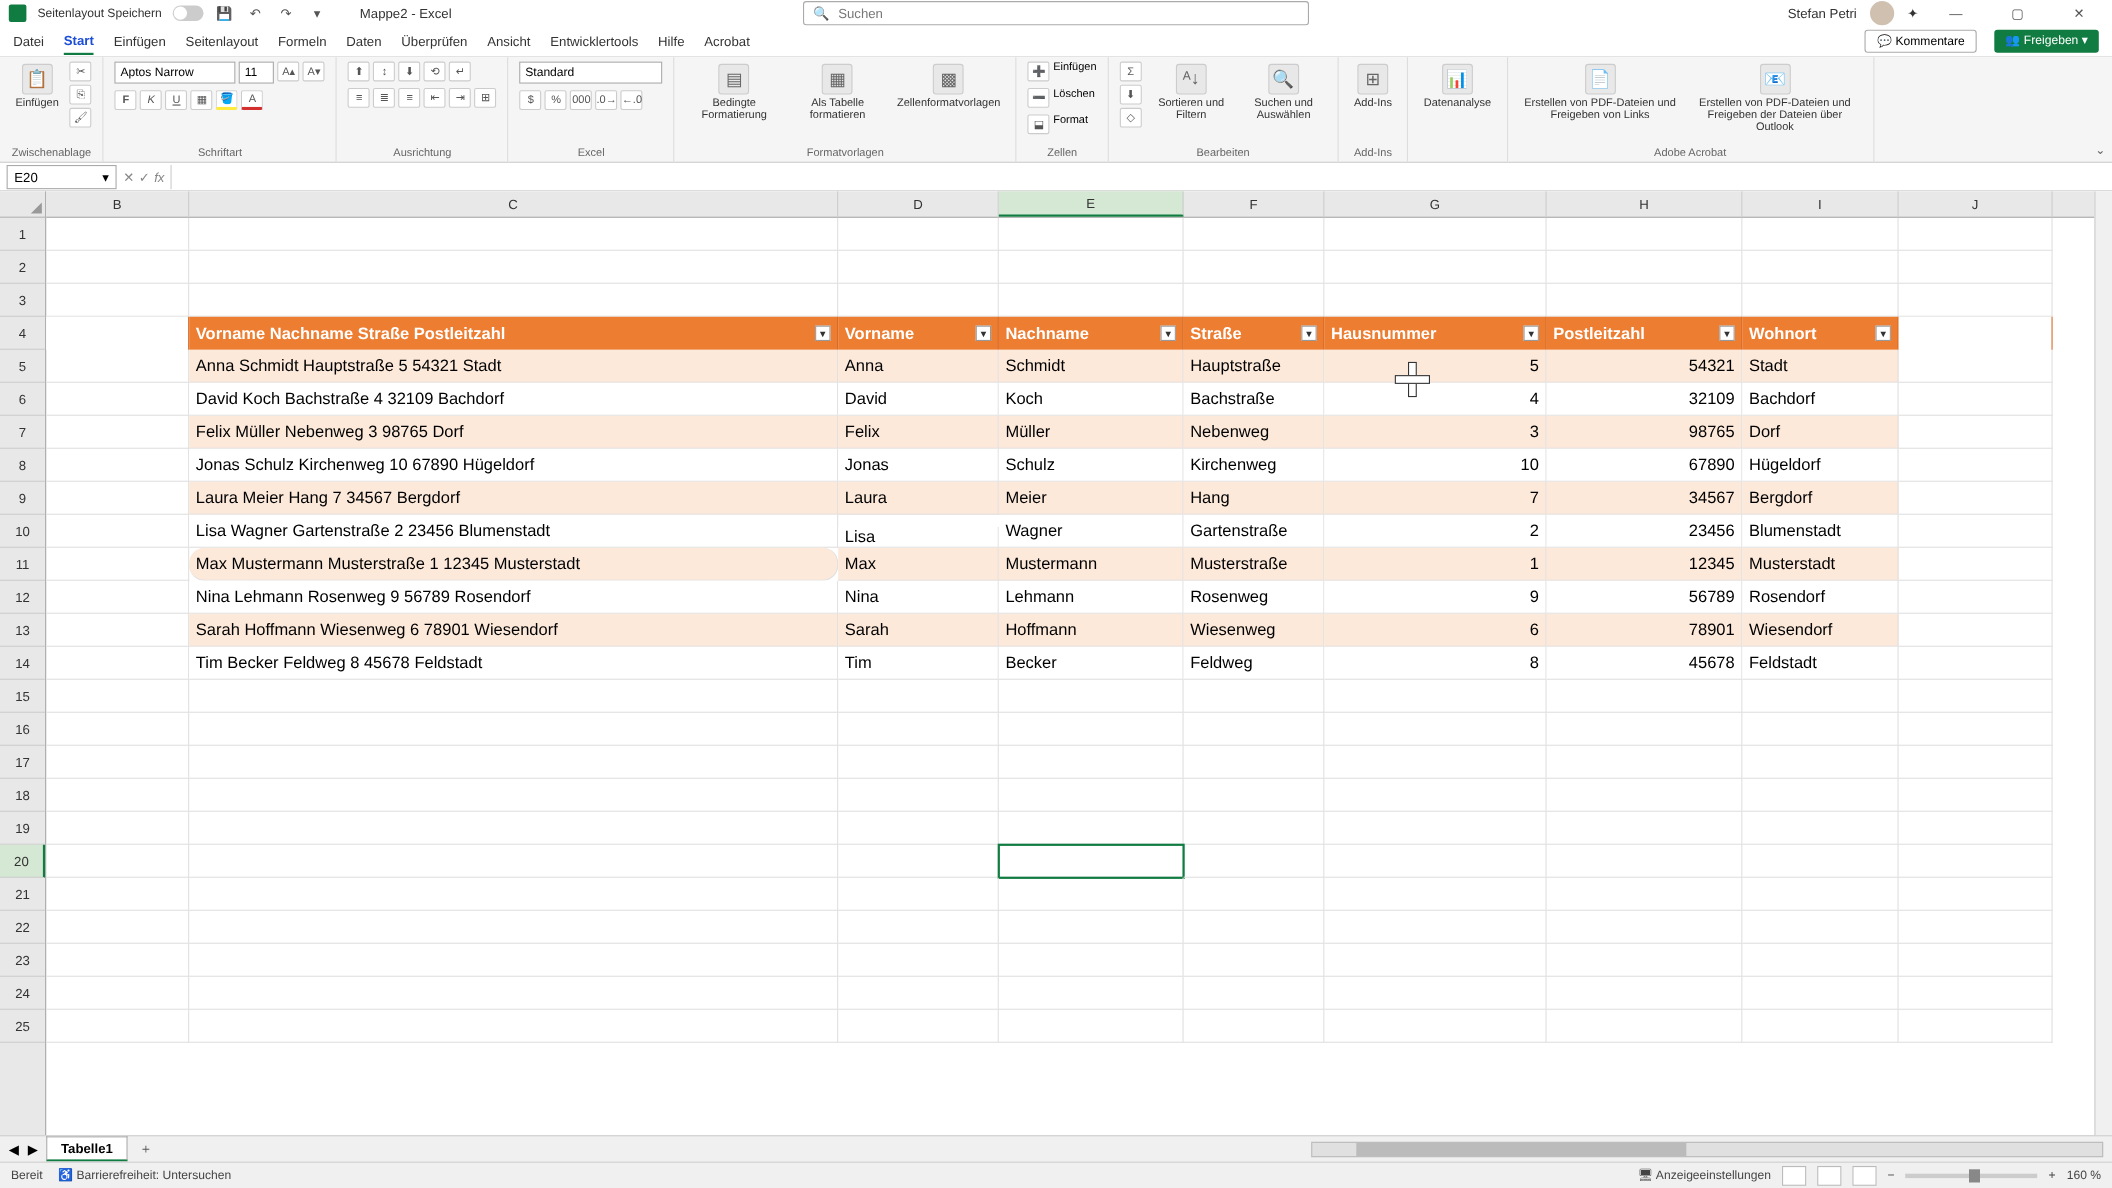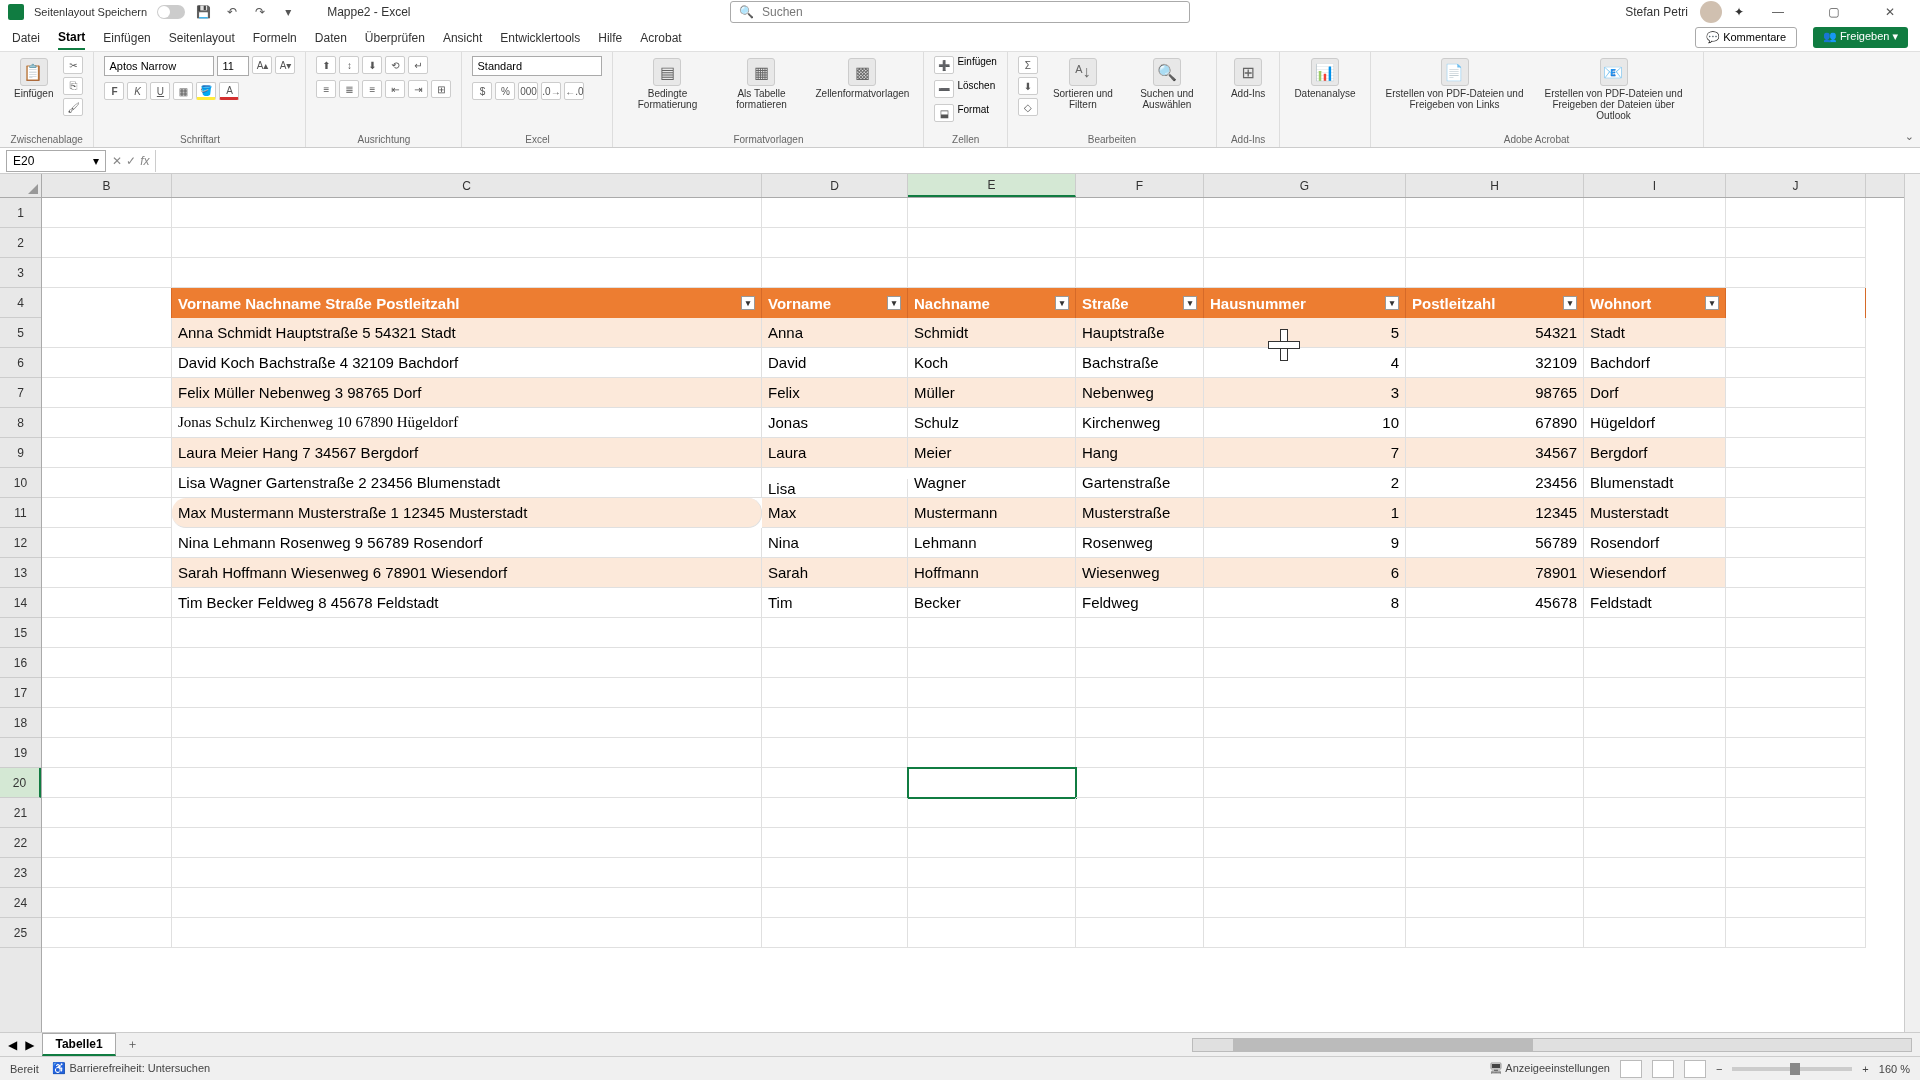--- a/index.html
+++ b/index.html
@@ -15,21 +15,21 @@
 .qat-btn { width:18px; height:18px; display:inline-flex; align-items:center; justify-content:center; color:#555; font-size:12px; }
 .doc-name { font-size: 12px; color: #333; margin-left: 20px; }
 .searchbox { position: absolute; left: 50%; transform: translateX(-50%); width: 460px; height: 22px; background: #fff; border: 1px solid #aaa; border-radius: 3px; display: flex; align-items: center; padding: 0 8px; color: #777; font-size: 12px; gap: 8px; }
 .titlebar .right { margin-left: auto; display: flex; align-items: center; gap: 12px; font-size: 12px; color: #333; }
 .avatar { width: 22px; height: 22px; border-radius: 50%; background: #d0c0b0; display: inline-block; }
 .winbtn { width: 44px; height: 24px; display:inline-flex; align-items:center; justify-content:center; color:#555; font-size:12px; }
 
 
 .tabs { height: 28px; background: #fff; display: flex; align-items: center; padding: 0 12px; gap: 18px; border-bottom: 1px solid #e0e0e0; }
 .tab { font-size: 12px; color: #333; cursor: pointer; padding: 4px 0; }
-.tab.active { border-bottom: 2px solid #107c41; color: #000000; font-weight: 600; }
+.tab.active { border-bottom: 2px solid #107c41; color: #1d4ed8; font-weight: 600; }
 .tabs .right-btns { margin-left: auto; display: flex; gap: 16px; }
 .comment-btn { font-size: 11px; padding: 3px 10px; border: 1px solid #aaa; border-radius: 3px; background: #fff; }
 .share-btn { font-size: 11px; padding: 3px 10px; border-radius: 3px; background: #107c41; color: #fff; }
 
 
 .ribbon { height: 96px; background: #f5f5f5; border-bottom: 1px solid #ccc; display: flex; position: relative; }
 .rgroup { border-right: 1px solid #ddd; padding: 4px 10px 2px; display: flex; flex-direction: column; }
 .rgroup .body { flex: 1; display: flex; align-items: flex-start; gap: 6px; }
 .rgroup .label { font-size: 10px; color: #666; text-align: center; padding-top: 2px; }
 .big-btn { display: flex; flex-direction: column; align-items: center; gap: 2px; padding: 2px 4px; font-size: 10px; color: #333; }
@@ -436,21 +436,21 @@
         <div class="cell band0" style="width: 146px;">Felix</div>
         <div class="cell band0" style="width: 168px;">Müller</div>
         <div class="cell band0" style="width: 128px;">Nebenweg</div>
         <div class="cell band0 num" style="width: 202px;">3</div>
         <div class="cell band0 num" style="width: 178px;">98765</div>
         <div class="cell band0" style="width: 142px;">Dorf</div>
         <div class="cell " style="width: 140px;"></div>
       </div>
       <div class="cell-row ">
         <div class="cell " style="width: 130px;"></div>
-        <div class="cell band1" style="width: 590px; font-family: Liberation Serif, serif;">Jonas Schulz Kirchenweg 10 67890 Hügeldorf</div>
+        <div class="cell band1" style="width: 590px;">Jonas Schulz Kirchenweg 10 67890 Hügeldorf</div>
         <div class="cell band1" style="width: 146px;">Jonas</div>
         <div class="cell band1" style="width: 168px;">Schulz</div>
         <div class="cell band1" style="width: 128px;">Kirchenweg</div>
         <div class="cell band1 num" style="width: 202px;">10</div>
         <div class="cell band1 num" style="width: 178px;">67890</div>
         <div class="cell band1" style="width: 142px;">Hügeldorf</div>
         <div class="cell " style="width: 140px;"></div>
       </div>
       <div class="cell-row ">
         <div class="cell " style="width: 130px;"></div>

